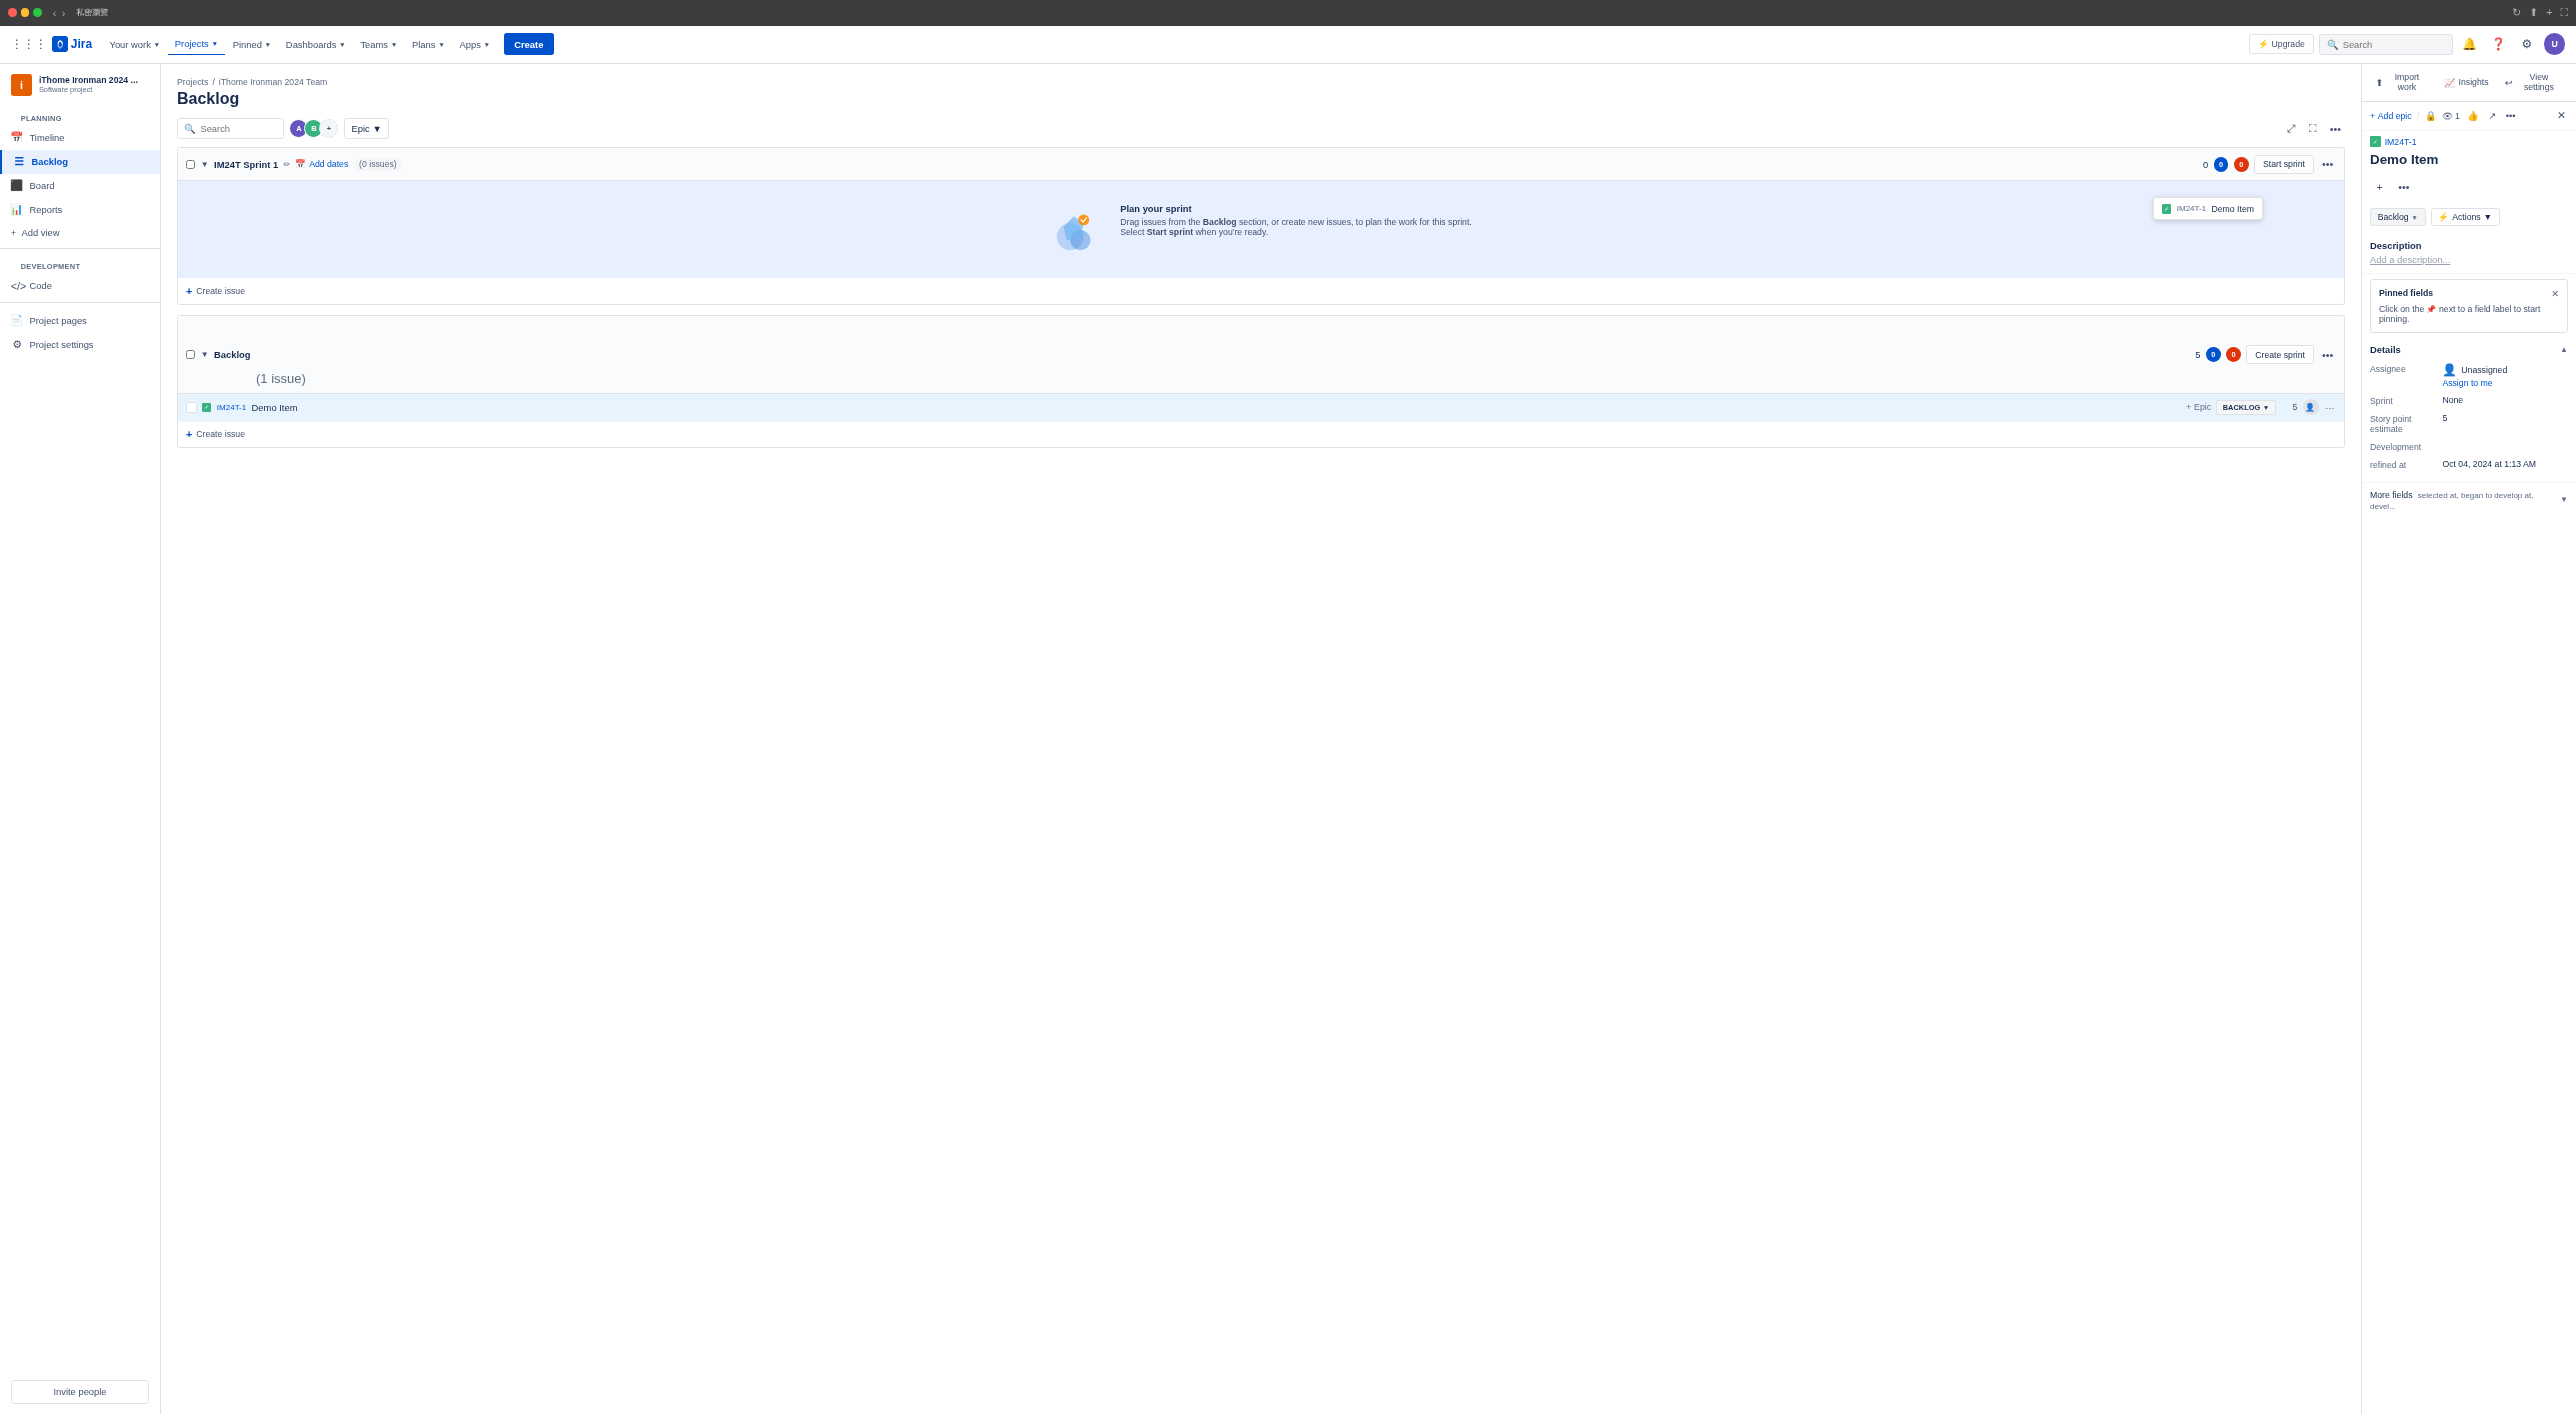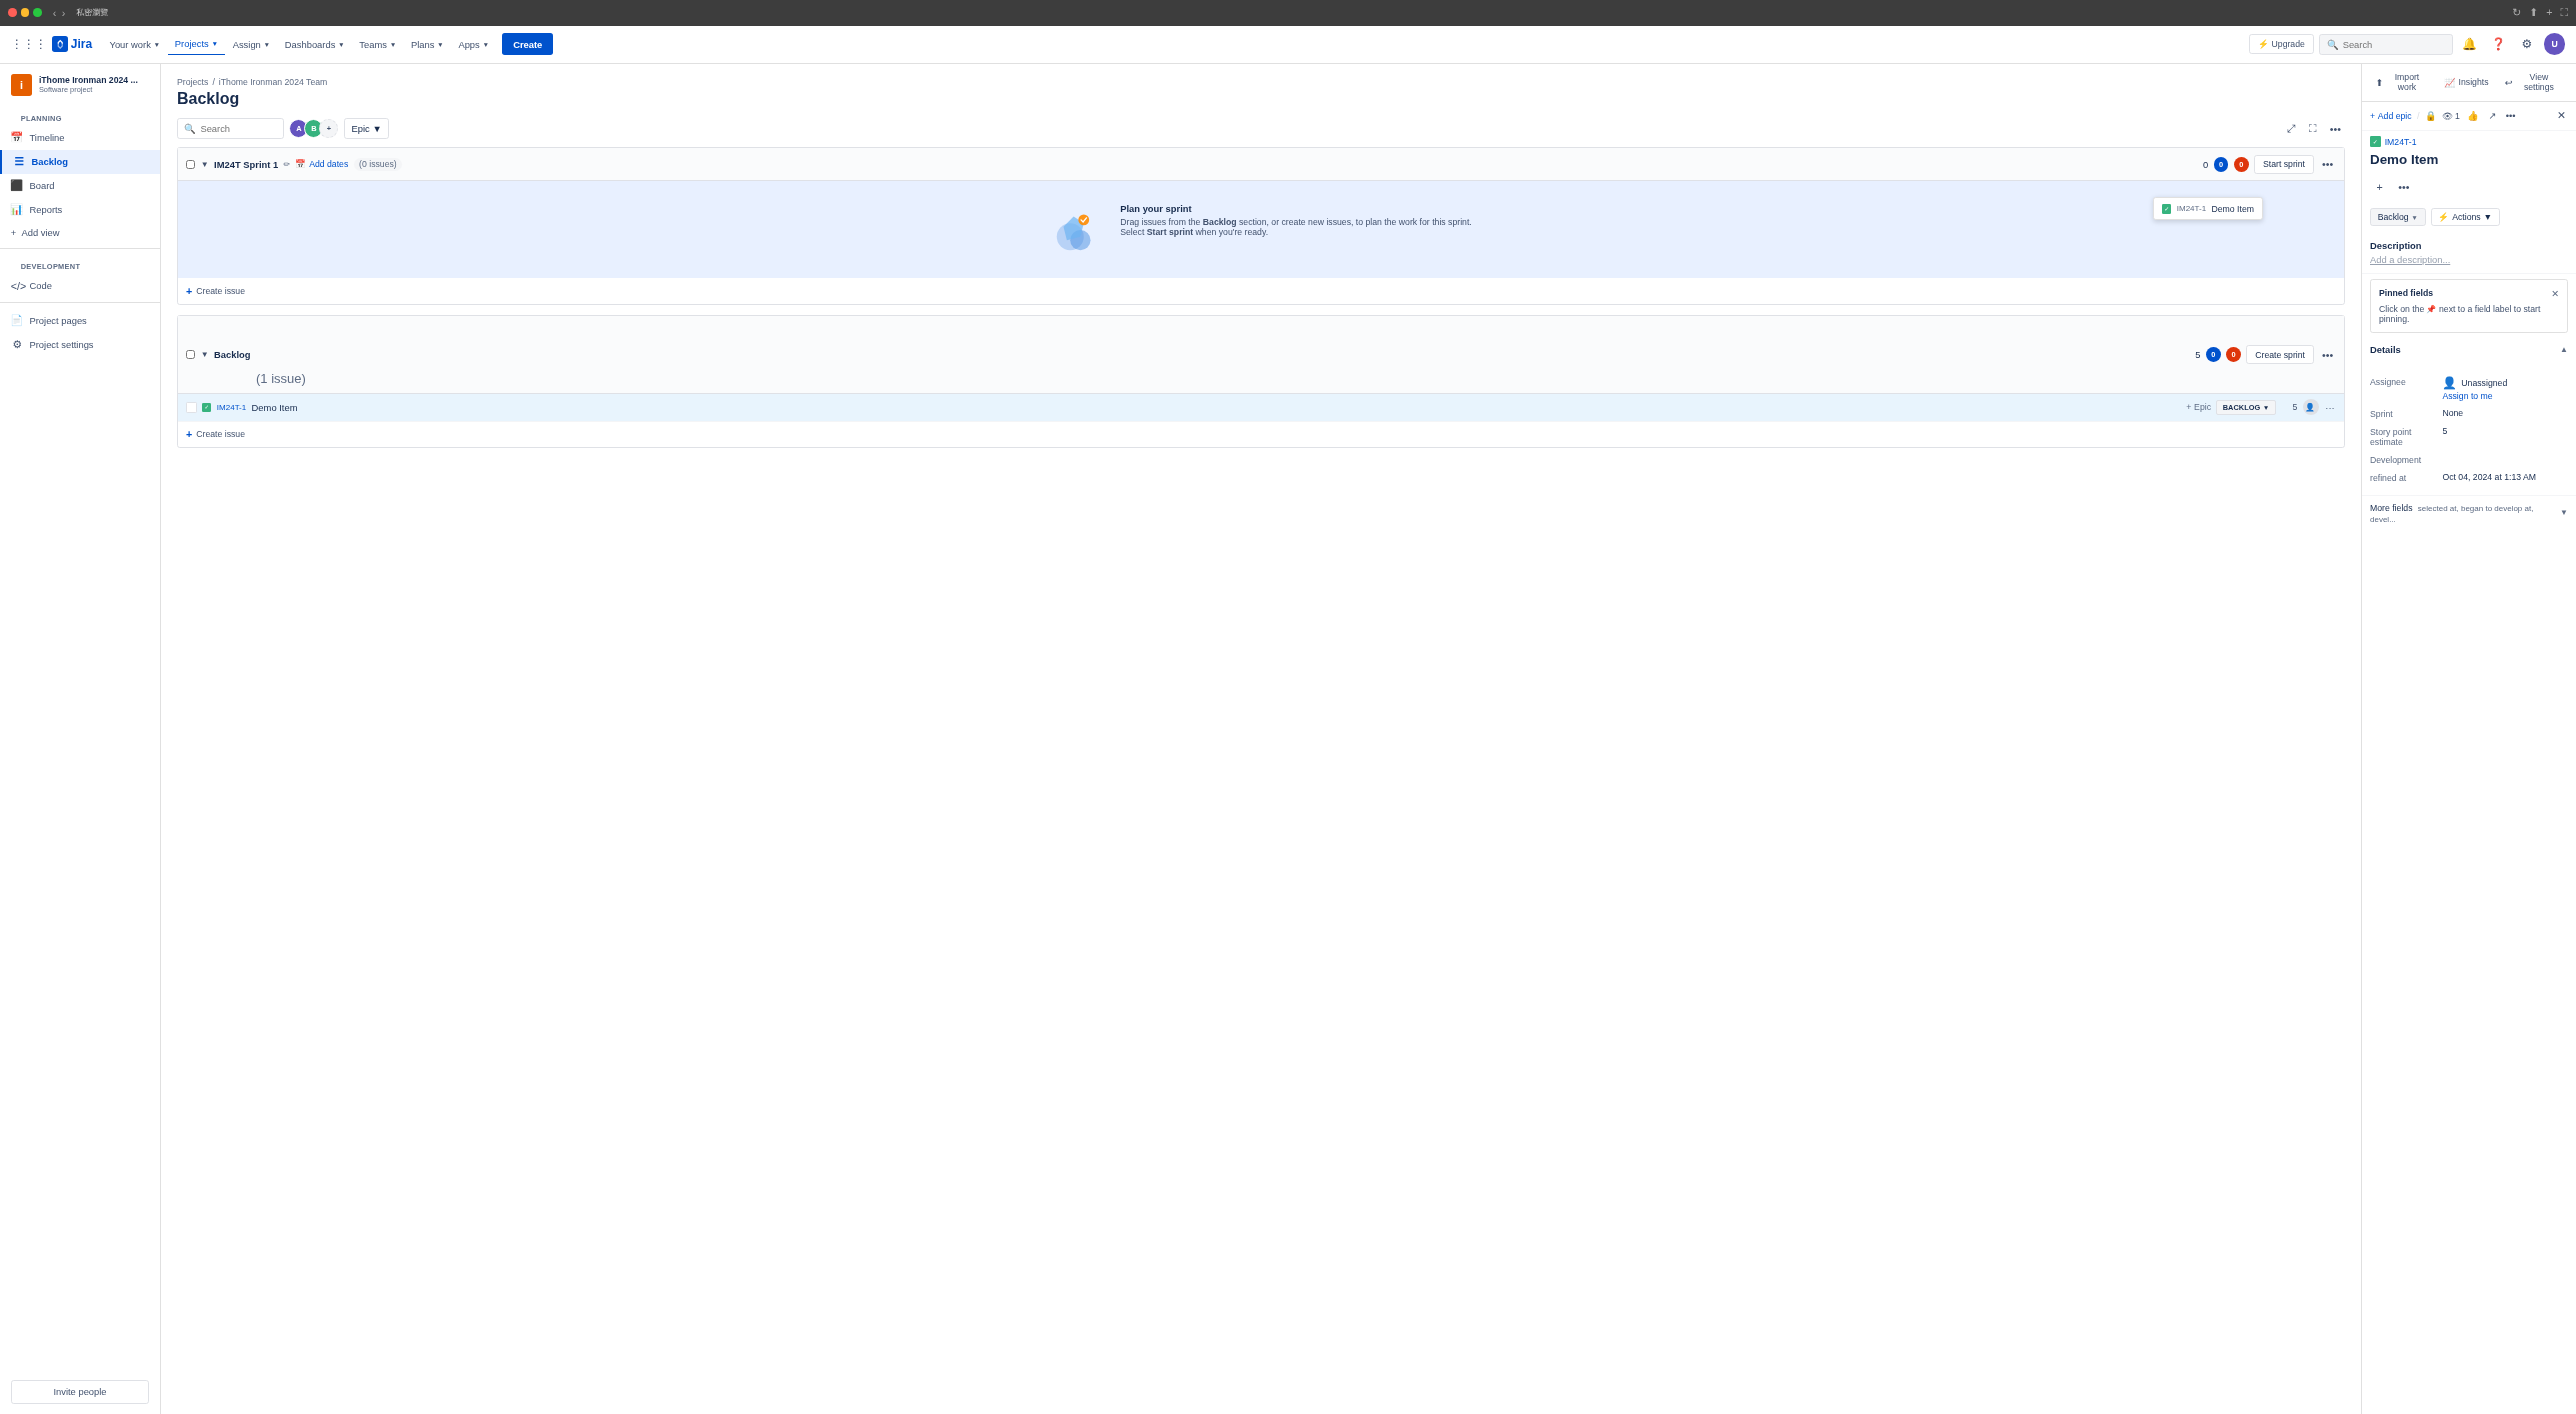--- a/index.html
+++ b/index.html
@@ -168,21 +168,21 @@
     .panel-desc-placeholder { color: #97a0af; font-size: 9.4px; cursor: pointer; text-decoration: underline; }
 
     .pinned-fields { margin: 5.4px 8px; border: 0.7px solid #e0e0e0; border-radius: 2.7px; padding: 8px; }
     .pinned-header { display: flex; align-items: center; justify-content: space-between; margin-bottom: 5.4px; }
     .pinned-title { font-size: 8.7px; font-weight: 600; color: #172b4d; }
     .pinned-close { background: none; border: none; cursor: pointer; color: #5e6c84; font-size: 9.4px; }
     .pinned-text { font-size: 8.7px; color: #42526e; }
     .pin-icon { color: #42526e; font-size: 8px; }
 
     .details-section { padding: 5.4px 8px; }
-    .details-header { display: flex; align-items: center; justify-content: space-between; margin-bottom: 21px; cursor: pointer; text-align: right; }
+    .details-header { display: flex; align-items: center; justify-content: space-between; margin-bottom: 8px; cursor: pointer; text-align: right; }
     .details-title { font-size: 9.4px; font-weight: 600; color: #172b4d; }
     .details-chevron { color: #5e6c84; font-size: 8px; }
     .detail-row { display: flex; align-items: flex-start; gap: 5.4px; margin-bottom: 6.7px; }
     .detail-label { font-size: 8.7px; color: #5e6c84; width: 67px; flex-shrink: 0; padding-top: 1.3px; }
     .detail-value { font-size: 8.7px; color: #172b4d; flex: 1; }
     .detail-assign-link { color: #0052cc; font-size: 8.7px; cursor: pointer; display: block; margin-top: 1.3px; }
     .assignee-icon { font-size: 12px; color: #5e6c84; }
 
     .more-fields { padding: 5.4px 8px; border-top: 0.7px solid #f4f5f7; display: flex; align-items: center; justify-content: space-between; cursor: pointer; }
     .more-fields-label { font-size: 8.7px; color: #172b4d; font-weight: 500; }
@@ -233,21 +233,21 @@
   <div class="nav-items">
     <div class="nav-item">
       <span>Your work</span>
       <span class="nav-item-arrow">▼</span>
     </div>
     <div class="nav-item active">
       <span>Projects</span>
       <span class="nav-item-arrow">▼</span>
     </div>
     <div class="nav-item">
-      <span>Assign</span>
+      <span>Pinned</span>
       <span class="nav-item-arrow">▼</span>
     </div>
     <div class="nav-item">
       <span>Dashboards</span>
       <span class="nav-item-arrow">▼</span>
     </div>
     <div class="nav-item">
       <span>Teams</span>
       <span class="nav-item-arrow">▼</span>
     </div>

